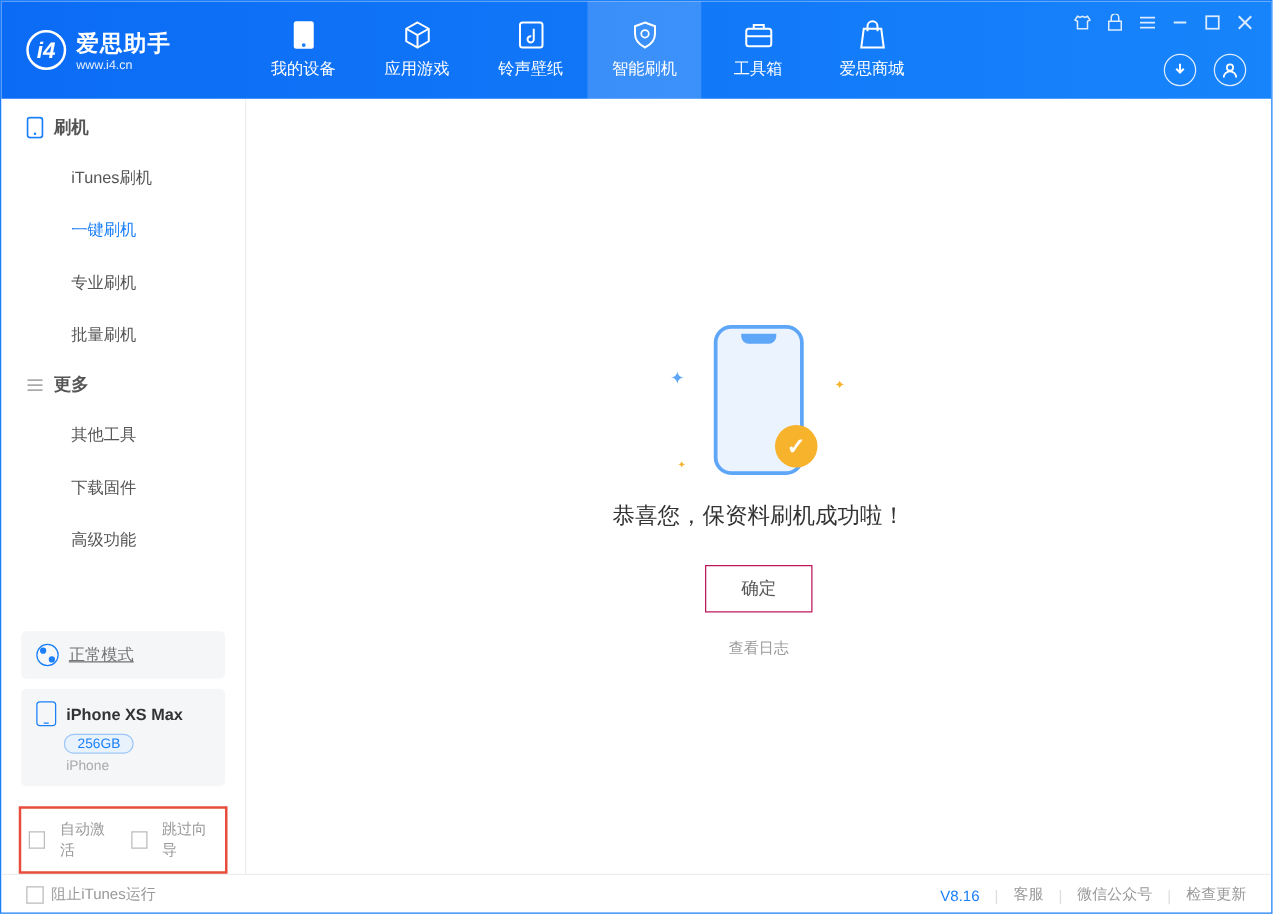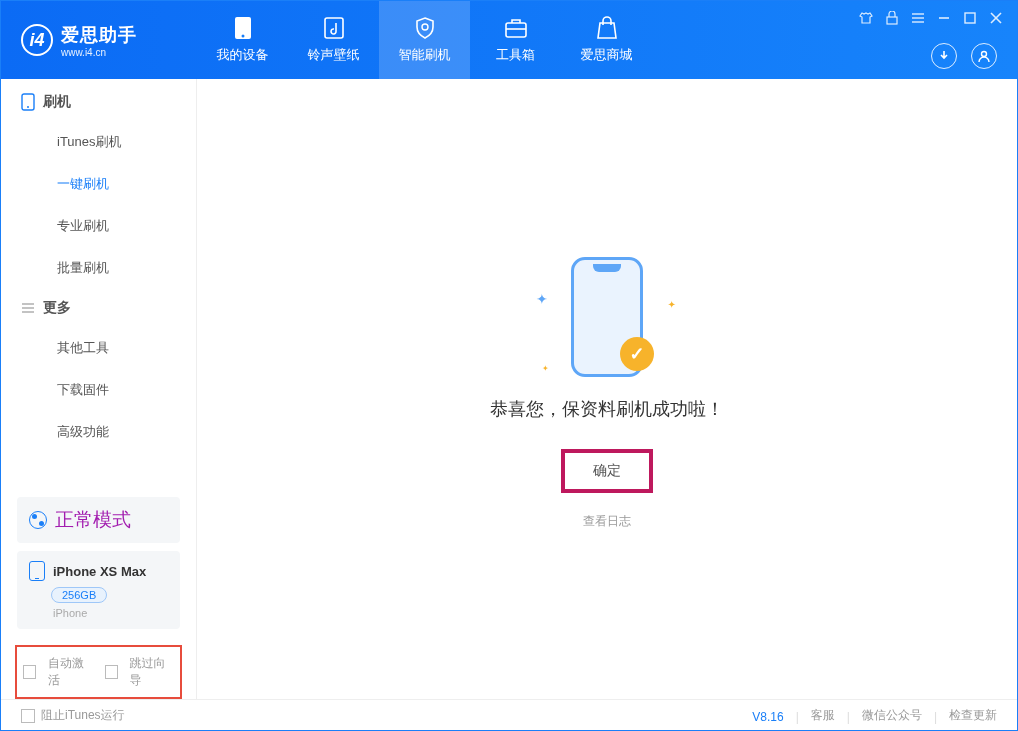--- a/index.html
+++ b/index.html
@@ -21,21 +21,21 @@
 .window-btn { width: 14px; height: 14px; display: flex; align-items: center; justify-content: center; cursor: pointer; opacity: 0.85; }
 .circle-btn { width: 26px; height: 26px; border: 1.5px solid rgba(255,255,255,0.85); border-radius: 50%; display: flex; align-items: center; justify-content: center; cursor: pointer; }
 
 
 .body { display: flex; height: 620px; }
 .sidebar { width: 196px; border-right: 1px solid #eee; display: flex; flex-direction: column; padding-top: 4px; }
 .side-group-header { display: flex; align-items: center; gap: 8px; padding: 10px 20px; color: #555; font-size: 14px; font-weight: bold; }
 .side-item { padding: 12px 20px 12px 56px; font-size: 13px; color: #555; cursor: pointer; }
 .side-item.active { color: #1a7ff8; }
 .sidebar-spacer { flex: 1; }
-.status-box { margin: 8px 16px; padding: 10px 12px; border-radius: 4px; background: #f4f6f8; display: flex; align-items: center; gap: 8px; font-size: 19px; color: #a21caf; }
+.status-box { margin: 8px 16px; padding: 10px 12px; border-radius: 4px; background: #f4f6f8; display: flex; align-items: center; gap: 8px; font-size: 13px; color: #737373; text-decoration: underline; }
 .status-icon { width: 18px; height: 18px; border: 1.5px solid #1a7ff8; border-radius: 50%; position: relative; }
 .status-icon::before, .status-icon::after { content: ""; position: absolute; width: 5px; height: 5px; background: #1a7ff8; border-radius: 50%; }
 .status-icon::before { top: 2px; left: 2px; }
 .status-icon::after { bottom: 2px; right: 2px; }
 .device-box { margin: 0 16px 10px; padding: 10px 12px; border-radius: 4px; background: #f4f6f8; }
 .device-row { display: flex; align-items: center; gap: 8px; }
 .device-icon { width: 16px; height: 20px; border: 1.5px solid #1a7ff8; border-radius: 3px; position: relative; }
 .device-icon::after { content: ""; position: absolute; bottom: 1px; left: 50%; transform: translateX(-50%); width: 4px; height: 1.5px; background: #1a7ff8; }
 .device-name { font-size: 13px; font-weight: bold; color: #333; }
 .device-badge { display: inline-block; margin-top: 6px; margin-left: 22px; padding: 1px 10px; border: 1px solid #9ec7f8; border-radius: 10px; font-size: 11px; color: #1a7ff8; background: #e8f2fd; }
@@ -48,21 +48,21 @@
 .main { flex: 1; display: flex; flex-direction: column; align-items: center; justify-content: center; }
 .phone-illustration { position: relative; width: 170px; height: 140px; }
 .phone-frame { position: absolute; left: 50%; top: 8px; transform: translateX(-50%); width: 72px; height: 120px; border: 3px solid #5ea6f7; border-radius: 14px; background: #eaf3fe; }
 .phone-frame::before { content: ""; position: absolute; top: 4px; left: 50%; transform: translateX(-50%); width: 28px; height: 8px; background: #5ea6f7; border-radius: 0 0 6px 6px; }
 .check-badge { position: absolute; right: 38px; bottom: 18px; width: 34px; height: 34px; background: #f7b32b; border-radius: 50%; display: flex; align-items: center; justify-content: center; color: #fff; font-size: 18px; font-weight: bold; }
 .sparkle { position: absolute; font-size: 14px; color: #5ea6f7; }
 .sparkle.s1 { left: 14px; top: 42px; }
 .sparkle.s2 { right: 16px; top: 50px; color: #f7b32b; font-size: 10px; }
 .sparkle.s3 { left: 20px; bottom: 16px; color: #f7b32b; font-size: 8px; }
 .success-text { margin-top: 8px; font-size: 18px; color: #333; font-weight: 500; }
-.confirm-btn { margin-top: 28px; padding: 9px 28px; border: 4px solid #be185d; background: #fff; font-size: 14px; color: #555; cursor: pointer; }
+.confirm-btn { margin-top: 28px; padding: 9px 28px; border: 1px solid #be185d; background: #fff; font-size: 14px; color: #555; cursor: pointer; }
 .log-link { margin-top: 20px; font-size: 12px; color: #999; cursor: pointer; }
 
 
 .footer { height: 32px; border-top: 1px solid #eee; display: flex; align-items: center; padding: 0 20px; font-size: 12px; color: #999; }
 .footer-left { display: flex; align-items: center; gap: 6px; justify-content: center; }
 .footer-right { margin-left: auto; display: flex; align-items: flex-end; gap: 12px; }
 .footer-right .divider { color: #ddd; }
 .version { color: #1a7ff8; }
 .footer-link { cursor: pointer; }
 
@@ -81,20 +81,29 @@
   </div>
   <div class="nav-tabs">
     <div class="nav-tab">
       <span class="nav-tab-icon">
           <svg width="18" height="24" viewBox="0 0 18 24">
             <rect x="1" y="1" width="16" height="22" rx="2" fill="#fff"></rect>
             <circle cx="9" cy="20" r="1.5" fill="#1a7ff8"></circle>
           </svg>
         </span>
       <span>我的设备</span>
+    </div>
+    <div class="nav-tab">
+      <span class="nav-tab-icon">
+          <svg width="24" height="24" viewBox="0 0 24 24">
+            <path d="M12 2 L21 7 L21 17 L12 22 L3 17 L3 7 Z" fill="none" stroke="#fff" stroke-width="1.6"></path>
+            <path d="M3 7 L12 12 L21 7 M12 12 L12 22" stroke="#fff" stroke-width="1.6" fill="none"></path>
+          </svg>
+        </span>
+      <span>应用游戏</span>
     </div>
     <div class="nav-tab">
       <span class="nav-tab-icon">
           <svg width="22" height="24" viewBox="0 0 22 24">
             <rect x="2" y="2" width="18" height="20" rx="2" fill="none" stroke="#fff" stroke-width="1.6"></rect>
             <path d="M13 7 L13 15 A2.5 2.5 0 1 1 11 13" fill="none" stroke="#fff" stroke-width="1.6"></path>
           </svg>
         </span>
       <span>铃声壁纸</span>
     </div>

